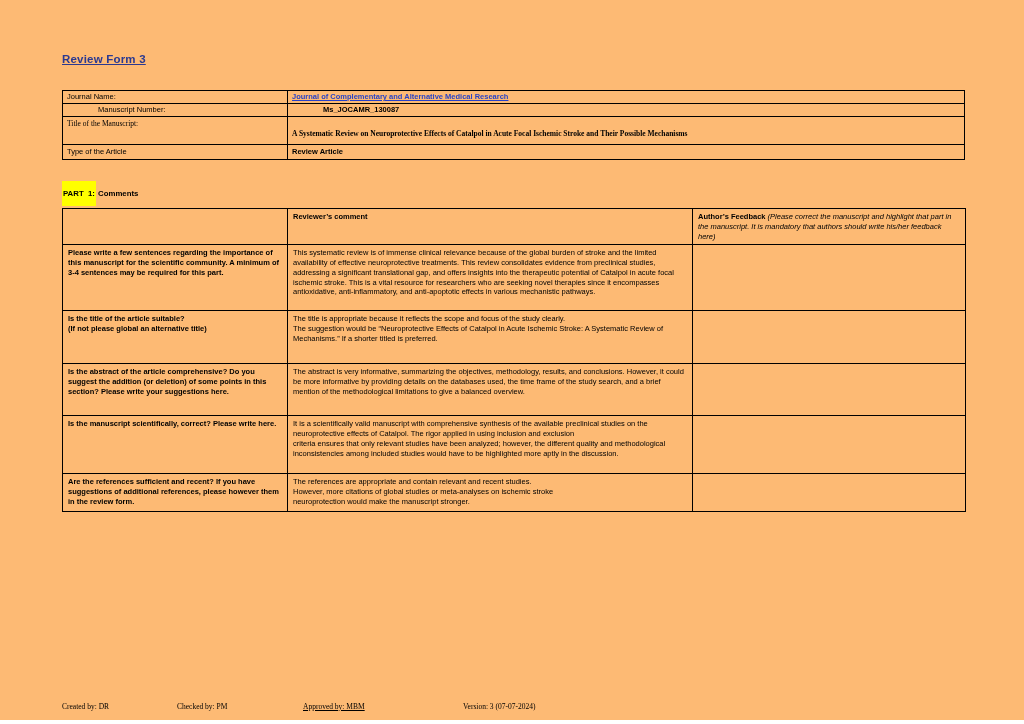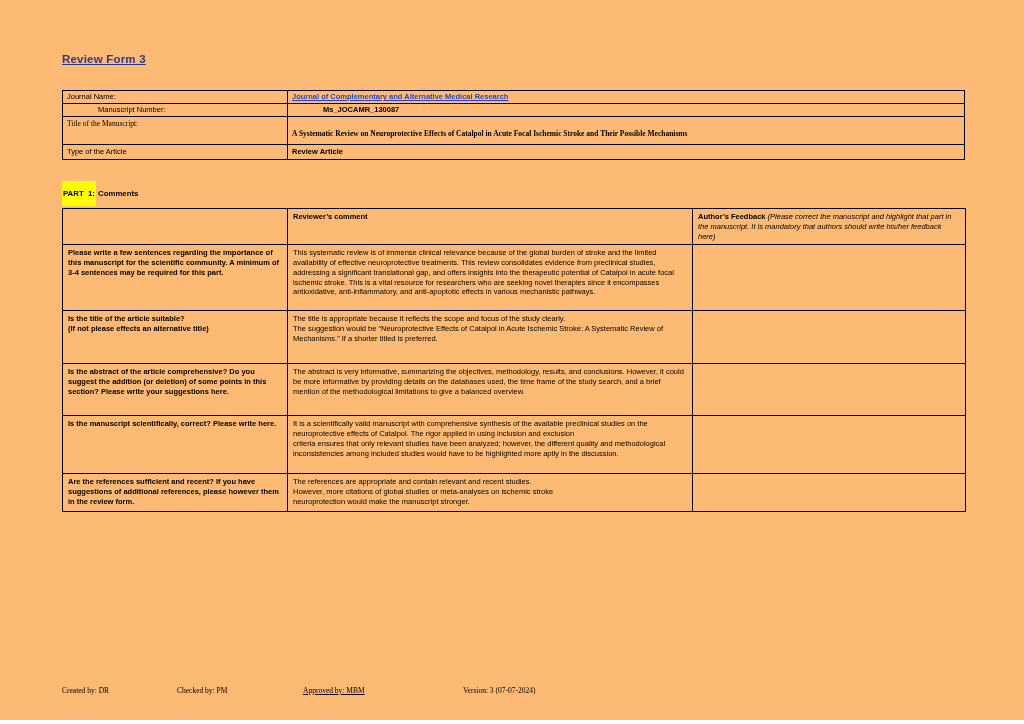--- a/index.html
+++ b/index.html
@@ -61,21 +61,21 @@
   
   .footer {
     position: absolute;
     left: 62px;
     top: 686px;
     width: 903px;
     height: 14px;
     font-family: "Liberation Serif", serif;
     font-size: 7.5px;
   }
-  .footer span { position: absolute; top: 0; white-space: nowrap; }
+  .footer span { position: absolute; top: 16px; white-space: nowrap; }
   .f-created { left: 0; }
   .f-checked { left: 115px; }
   .f-approved { left: 241px; text-decoration: underline; }
   .f-version { left: 401px; }
 </style>
 </head>
 <body>
 
 <div class="page">
 
@@ -118,21 +118,21 @@
       <td style="font-weight: bold;">Reviewer’s comment</td>
       <td class="hdr-author"><b>Author’s Feedback </b><span class="italic">(Please correct the manuscript and highlight that part in the manuscript. It is mandatory that authors should write his/her feedback here)</span></td>
     </tr>
     <tr class="r1">
       <td class="question-cell">Please write a few sentences regarding the importance of this manuscript for the scientific community. A minimum of 3-4 sentences may be required for this part.</td>
       <td class="comment-cell">This systematic review is of immense clinical relevance because of the global burden of stroke and the limited availability of effective neuroprotective treatments. This review consolidates evidence from preclinical studies, addressing a significant translational gap, and offers insights into the therapeutic potential of Catalpol in acute focal ischemic stroke. This is a vital resource for researchers who are seeking novel therapies since it encompasses antioxidative, anti-inflammatory, and anti-apoptotic effects in various mechanistic pathways.</td>
       <td class="feedback-cell"></td>
     </tr>
     <tr class="r2">
       <td class="question-cell">Is the title of the article suitable?
-(If not please effects an alternative title)</td>
+(If not please global an alternative title)</td>
       <td class="comment-cell">The title is appropriate because it reflects the scope and focus of the study clearly.
 The suggestion would be “Neuroprotective Effects of Catalpol in Acute Ischemic Stroke: A Systematic Review of Mechanisms.” If a shorter titled is preferred.</td>
       <td class="feedback-cell"></td>
     </tr>
     <tr class="r3">
       <td class="question-cell">Is the abstract of the article comprehensive? Do you suggest the addition (or deletion) of some points in this section? Please write your suggestions here.</td>
       <td class="comment-cell">The abstract is very informative, summarizing the objectives, methodology, results, and conclusions. However, it could be more informative by providing details on the databases used, the time frame of the study search, and a brief mention of the methodological limitations to give a balanced overview.</td>
       <td class="feedback-cell"></td>
     </tr>
     <tr class="r4">

